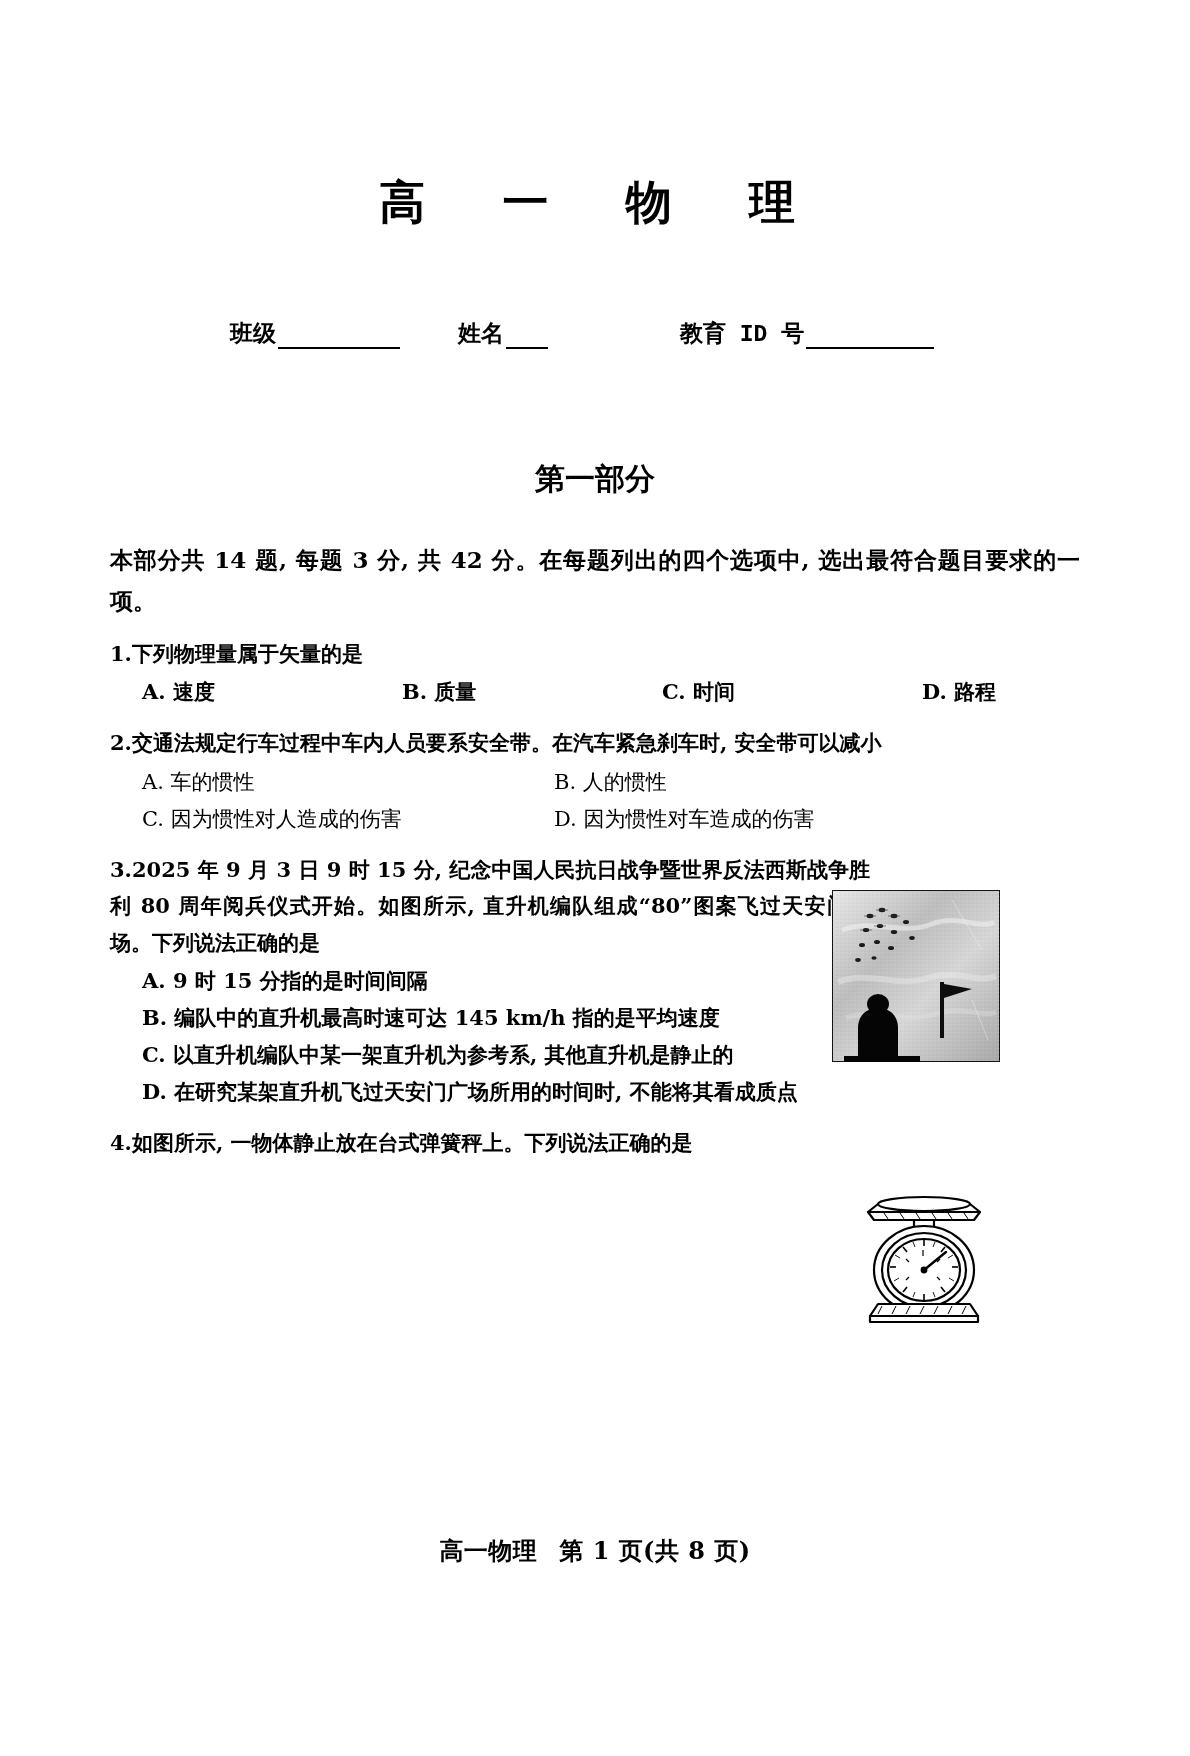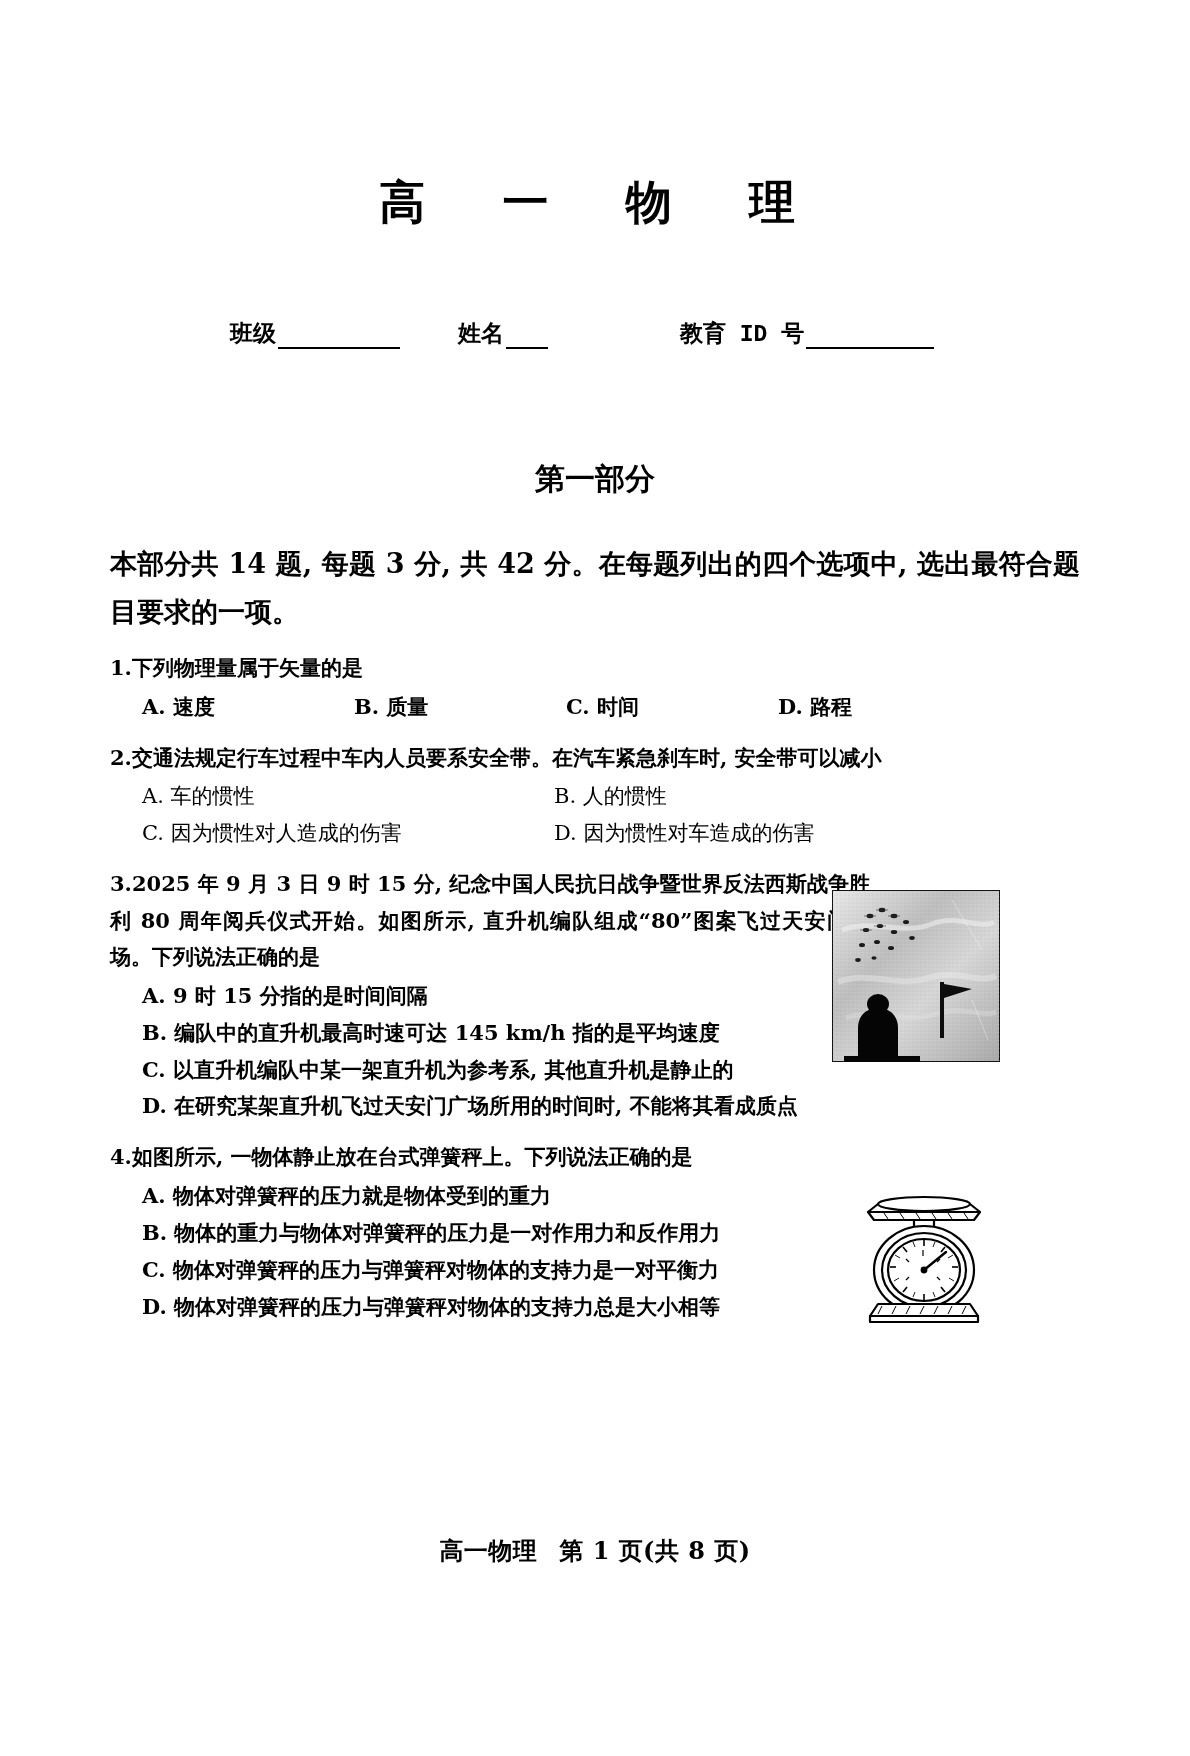--- a/index.html
+++ b/index.html
@@ -62,21 +62,21 @@
     padding-top:110px;
     font-family:"DejaVu Sans","Liberation Sans",sans-serif;
   }
 
   
   .content{
     padding:0 110px 0 110px;
     margin-top:40px;
   }
   .instructions{
-    font-size:27px;
+    font-size:23px;
     font-weight:bold;
     line-height:1.78;
     text-align:justify;
     margin:0 0 6px 0;
   }
   .q{
     font-size:21px;
     line-height:1.74;
     margin-top:14px;
     position:relative;
@@ -93,20 +93,21 @@
     font-weight:bold;
     padding-left:32px;
     line-height:1.76;
   }
   
   .opt-row4{
     display:flex;
     padding-left:32px;
     font-weight:bold;
     line-height:1.76;
+    gap:48px;
   }
   .opt-row4 > span{flex:0 0 auto;}
   .c1{width:212px;}
   .c2{width:212px;}
   .c3{width:212px;}
   
   .opt-row2{
     display:flex;
     padding-left:32px;
     font-weight:normal;
@@ -209,26 +210,20 @@
         <div class="opt">A. 9 时 15 分指的是时间间隔</div>
         <div class="opt">B. 编队中的直升机最高时速可达 145 km/h 指的是平均速度</div>
         <div class="opt">C. 以直升机编队中某一架直升机为参考系, 其他直升机是静止的</div>
         <div class="opt">D. 在研究某架直升机飞过天安门广场所用的时间时, 不能将其看成质点</div>
       </div>
     </div>
 
     <div class="q q-block">
       <div class="q-stem">
         <span class="num">4.</span><span>如图所示, 一物体静止放在台式弹簧秤上。下列说法正确的是</span>
-      </div>
-      <div class="opts q-narrow-scale">
-        <div class="opt">A. 物体对弹簧秤的压力就是物体受到的重力</div>
-        <div class="opt">B. 物体的重力与物体对弹簧秤的压力是一对作用力和反作用力</div>
-        <div class="opt">C. 物体对弹簧秤的压力与弹簧秤对物体的支持力是一对平衡力</div>
-        <div class="opt">D. 物体对弹簧秤的压力与弹簧秤对物体的支持力总是大小相等</div>
       </div>
     </div>
 
   </div>
 
   <div class="fig-wrap fig-heli">
     <svg width="168" height="172" viewBox="0 0 168 172">
       <defs>
         <linearGradient id="skyg" x1="0" y1="0" x2="1" y2="1">
           <stop offset="0%" stop-color="#e8e8e8"></stop>

